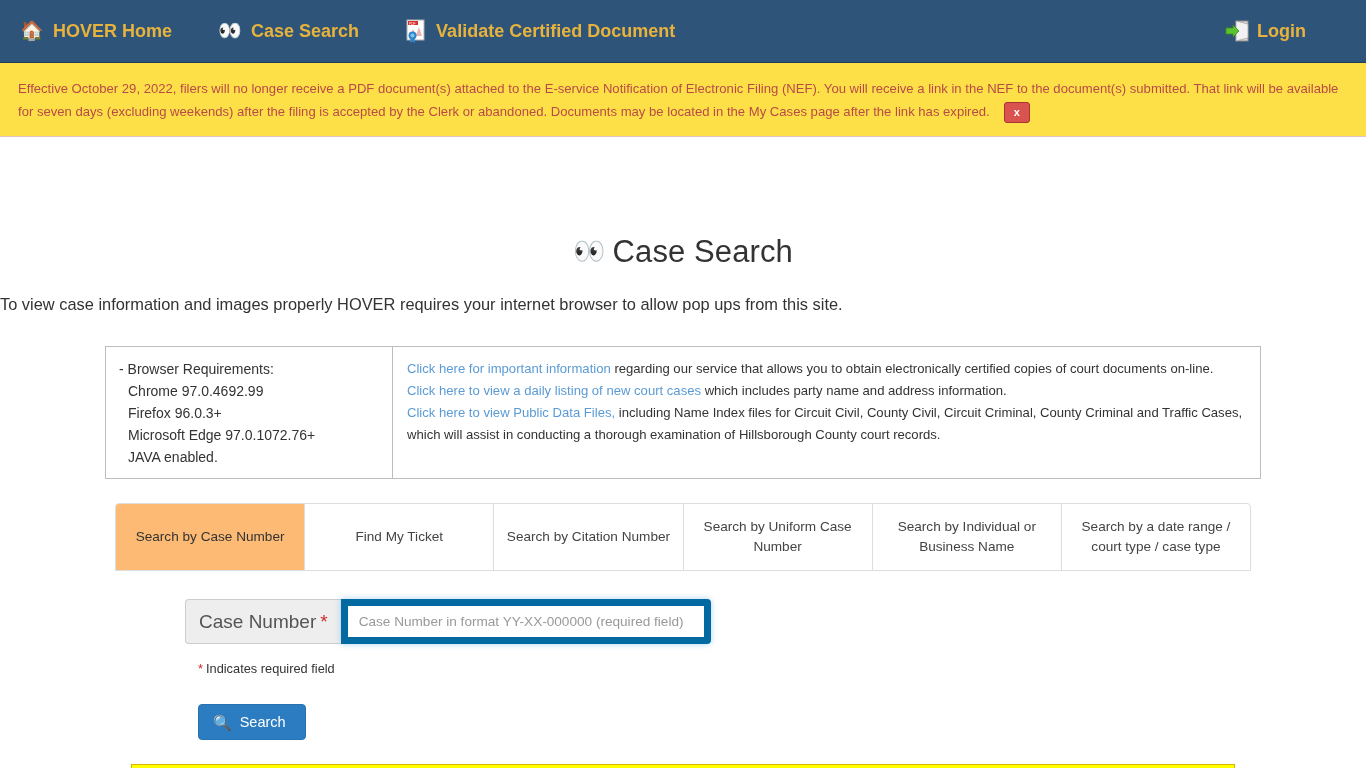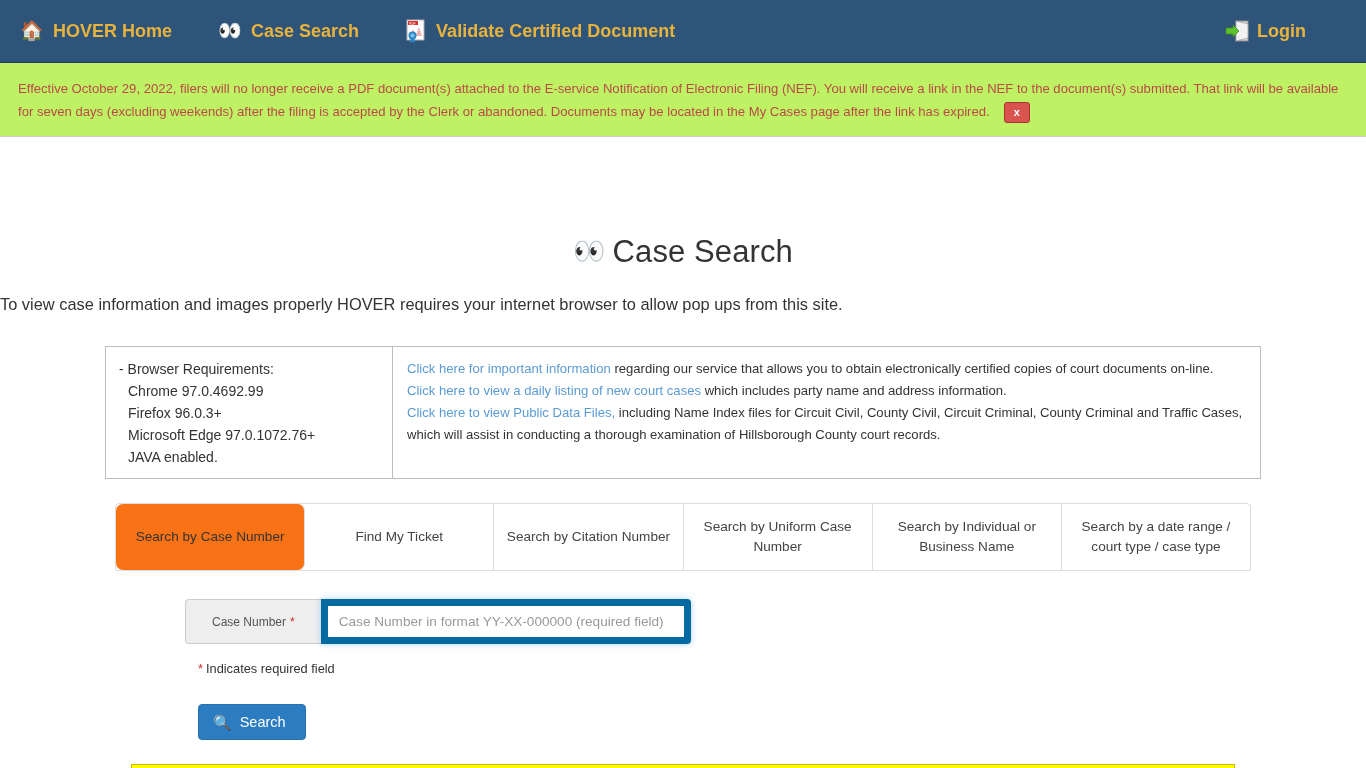--- a/index.html
+++ b/index.html
@@ -37,21 +37,21 @@
   }
   .nav-right { margin-left: auto; margin-right: 42px; }
   .nav-icon { width: 26px; height: 26px; display: block; flex: 0 0 auto; }
   .nav-icon-emoji {
     font-size: 19px; line-height: 26px; height: 26px;
     display: inline-block; width: 28px; text-align: center;
   }
 
   
   .alert {
-    background: #bef264;
+    background: #fde047;
     border-bottom: 1px solid #e3c4c4;
     color: #b94a48;
     font-size: 13.1px;
     line-height: 23px;
     padding: 14px 18px 13px 18px;
     min-height: 72px;
   }
   .alert-close {
     display: inline-block;
     vertical-align: middle;
@@ -133,33 +133,33 @@
     justify-content: center;
     text-align: center;
     font-size: 13.6px;
     color: #444444;
     padding: 8px 10px;
     border-right: 1px solid #dddddd;
     cursor: pointer;
     line-height: 20px;
   }
   .tab:last-child { border-right: none; }
-  .tab.active { background: #f97316; color: #333; border-radius: 7px; }
+  .tab.active { background: #fdba74; color: #333; }
 
   
   .form-area { width: 1136px; margin: 0 auto; padding-top: 28px; }
   .field-row { display: flex; align-items: stretch; padding-left: 70px; }
   .field-label {
     background: #eeeeee;
     border: 1px solid #cccccc;
     border-right: none;
     border-radius: 4px 0 0 4px;
-    font-size: 12px;
+    font-size: 19px;
     color: #555;
-    padding: 9px 26px;
+    padding: 9px 13px;
     display: flex;
     align-items: center;
     white-space: nowrap;
   }
   .req-star { color: #cc2a2a; margin-left: 4px; }
   .field-input {
     width: 370px;
     border: 7px solid #0369a1;
     border-radius: 0 4px 4px 0;
     padding: 8px 11px;

